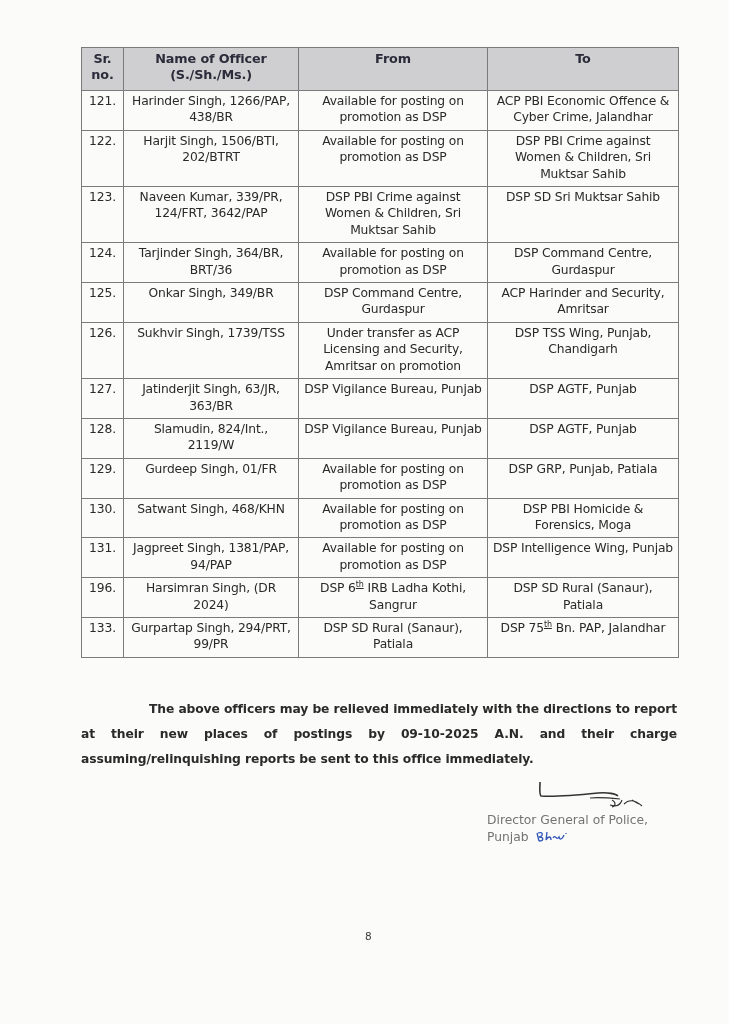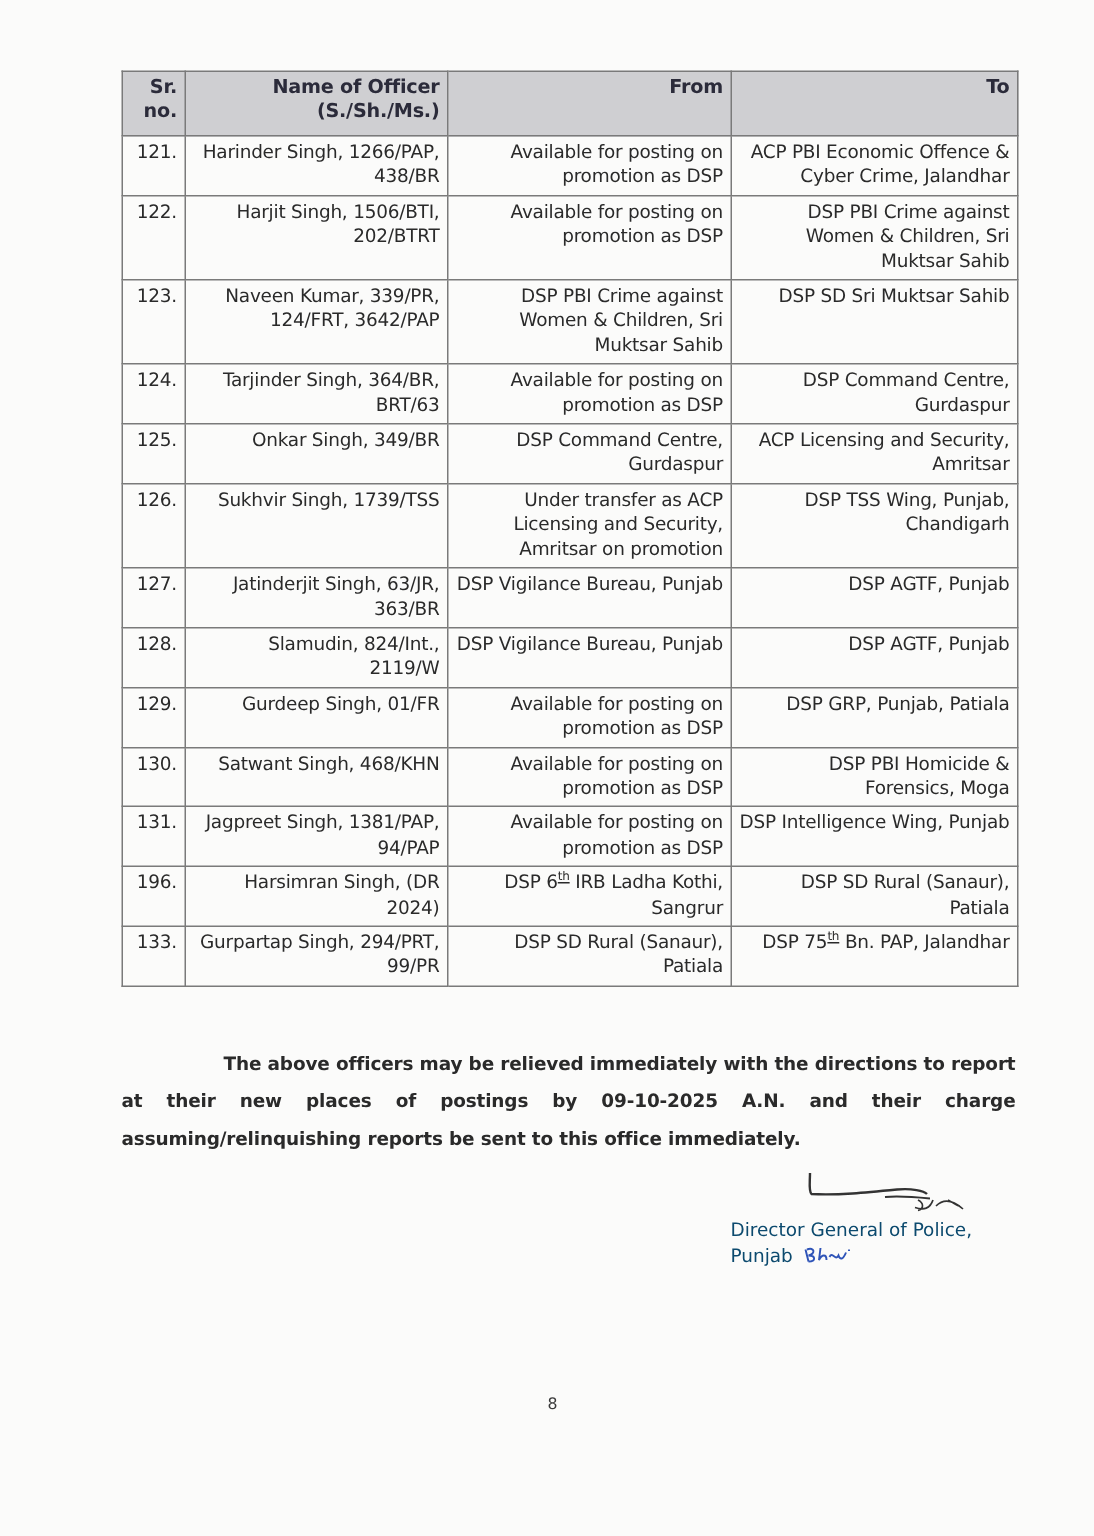--- a/index.html
+++ b/index.html
@@ -27,21 +27,21 @@
       width: 597px;
       border-collapse: collapse;
       font-size: 12.3px;
       line-height: 16.4px;
       letter-spacing: -0.15px;
       table-layout: fixed;
     }
     table.postings th, table.postings td {
       border: 1px solid #7a7a7a;
       vertical-align: top;
-      text-align: right;
+      text-align: center;
       padding: 2px 5px 4px 5px;
     }
     table.postings thead th {
       background: #cfcfd2;
       font-weight: bold;
       color: #2b2b3a;
       font-size: 12.8px;
       padding-top: 3px;
       padding-bottom: 3px;
       height: 36px;
@@ -72,21 +72,21 @@
       top: 780px;
       width: 140px;
       height: 30px;
     }
     .sign-block {
       position: absolute;
       left: 487px;
       top: 812px;
       font-size: 12.3px;
       line-height: 17px;
-      color: #0c4a6e;
+      color: #737373;
     }
     .initials {
       display: inline-block;
       width: 34px;
       height: 14px;
       vertical-align: -2px;
       margin-left: 3px;
     }
     .page-number {
       position: absolute;
@@ -130,29 +130,29 @@
         <td>DSP PBI Crime against Women &amp; Children, Sri Muktsar Sahib</td>
       </tr>
       <tr>
         <td class="sr">123.</td>
         <td>Naveen Kumar, 339/PR, 124/FRT, 3642/PAP</td>
         <td>DSP PBI Crime against Women &amp; Children, Sri Muktsar Sahib</td>
         <td>DSP SD Sri Muktsar Sahib</td>
       </tr>
       <tr>
         <td class="sr">124.</td>
-        <td>Tarjinder Singh, 364/BR, BRT/63</td>
+        <td>Tarjinder Singh, 364/BR, BRT/36</td>
         <td>Available for posting on promotion as DSP</td>
         <td>DSP Command Centre, Gurdaspur</td>
       </tr>
       <tr>
         <td class="sr">125.</td>
         <td>Onkar Singh, 349/BR</td>
         <td>DSP Command Centre, Gurdaspur</td>
-        <td>ACP Licensing and Security, Amritsar</td>
+        <td>ACP Harinder and Security, Amritsar</td>
       </tr>
       <tr>
         <td class="sr">126.</td>
         <td>Sukhvir Singh, 1739/TSS</td>
         <td>Under transfer as ACP Licensing and Security, Amritsar on promotion</td>
         <td>DSP TSS Wing, Punjab, Chandigarh</td>
       </tr>
       <tr>
         <td class="sr">127.</td>
         <td>Jatinderjit Singh, 63/JR, 363/BR</td>

